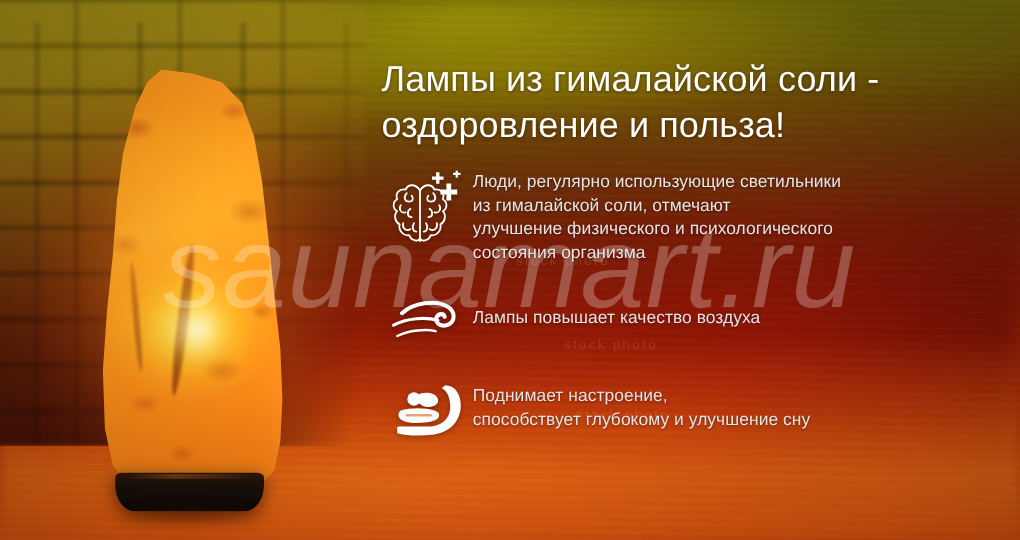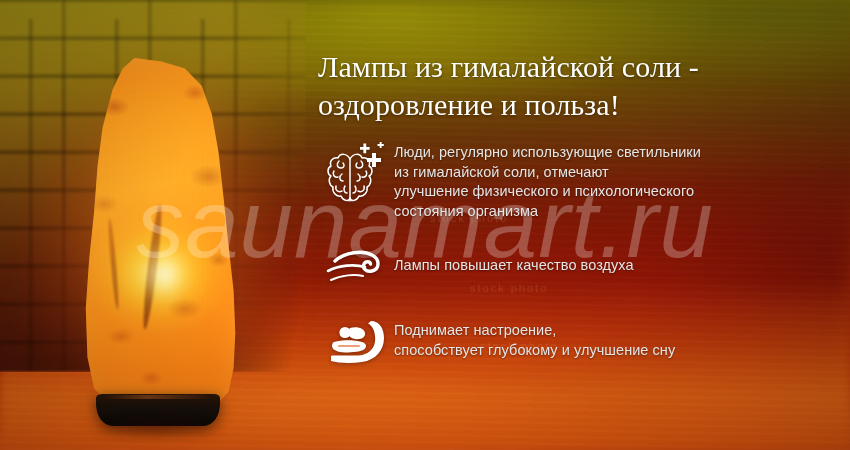--- a/index.html
+++ b/index.html
@@ -254,21 +254,20 @@
   }
   .headline {
     margin: 0;
     color: #ffffff;
     font-size: 30px;
     line-height: 38px;
     font-weight: 400;
     letter-spacing: 0.1px;
     text-shadow: 0 1px 3px rgba(0,0,0,0.45);
     white-space: pre-line;
-    font-family: Liberation Serif, serif;
   }
 
   .features {
     margin-top: 18px;
   }
   .feature {
     display: flex;
     align-items: flex-start;
     margin-bottom: 14px;
   }

